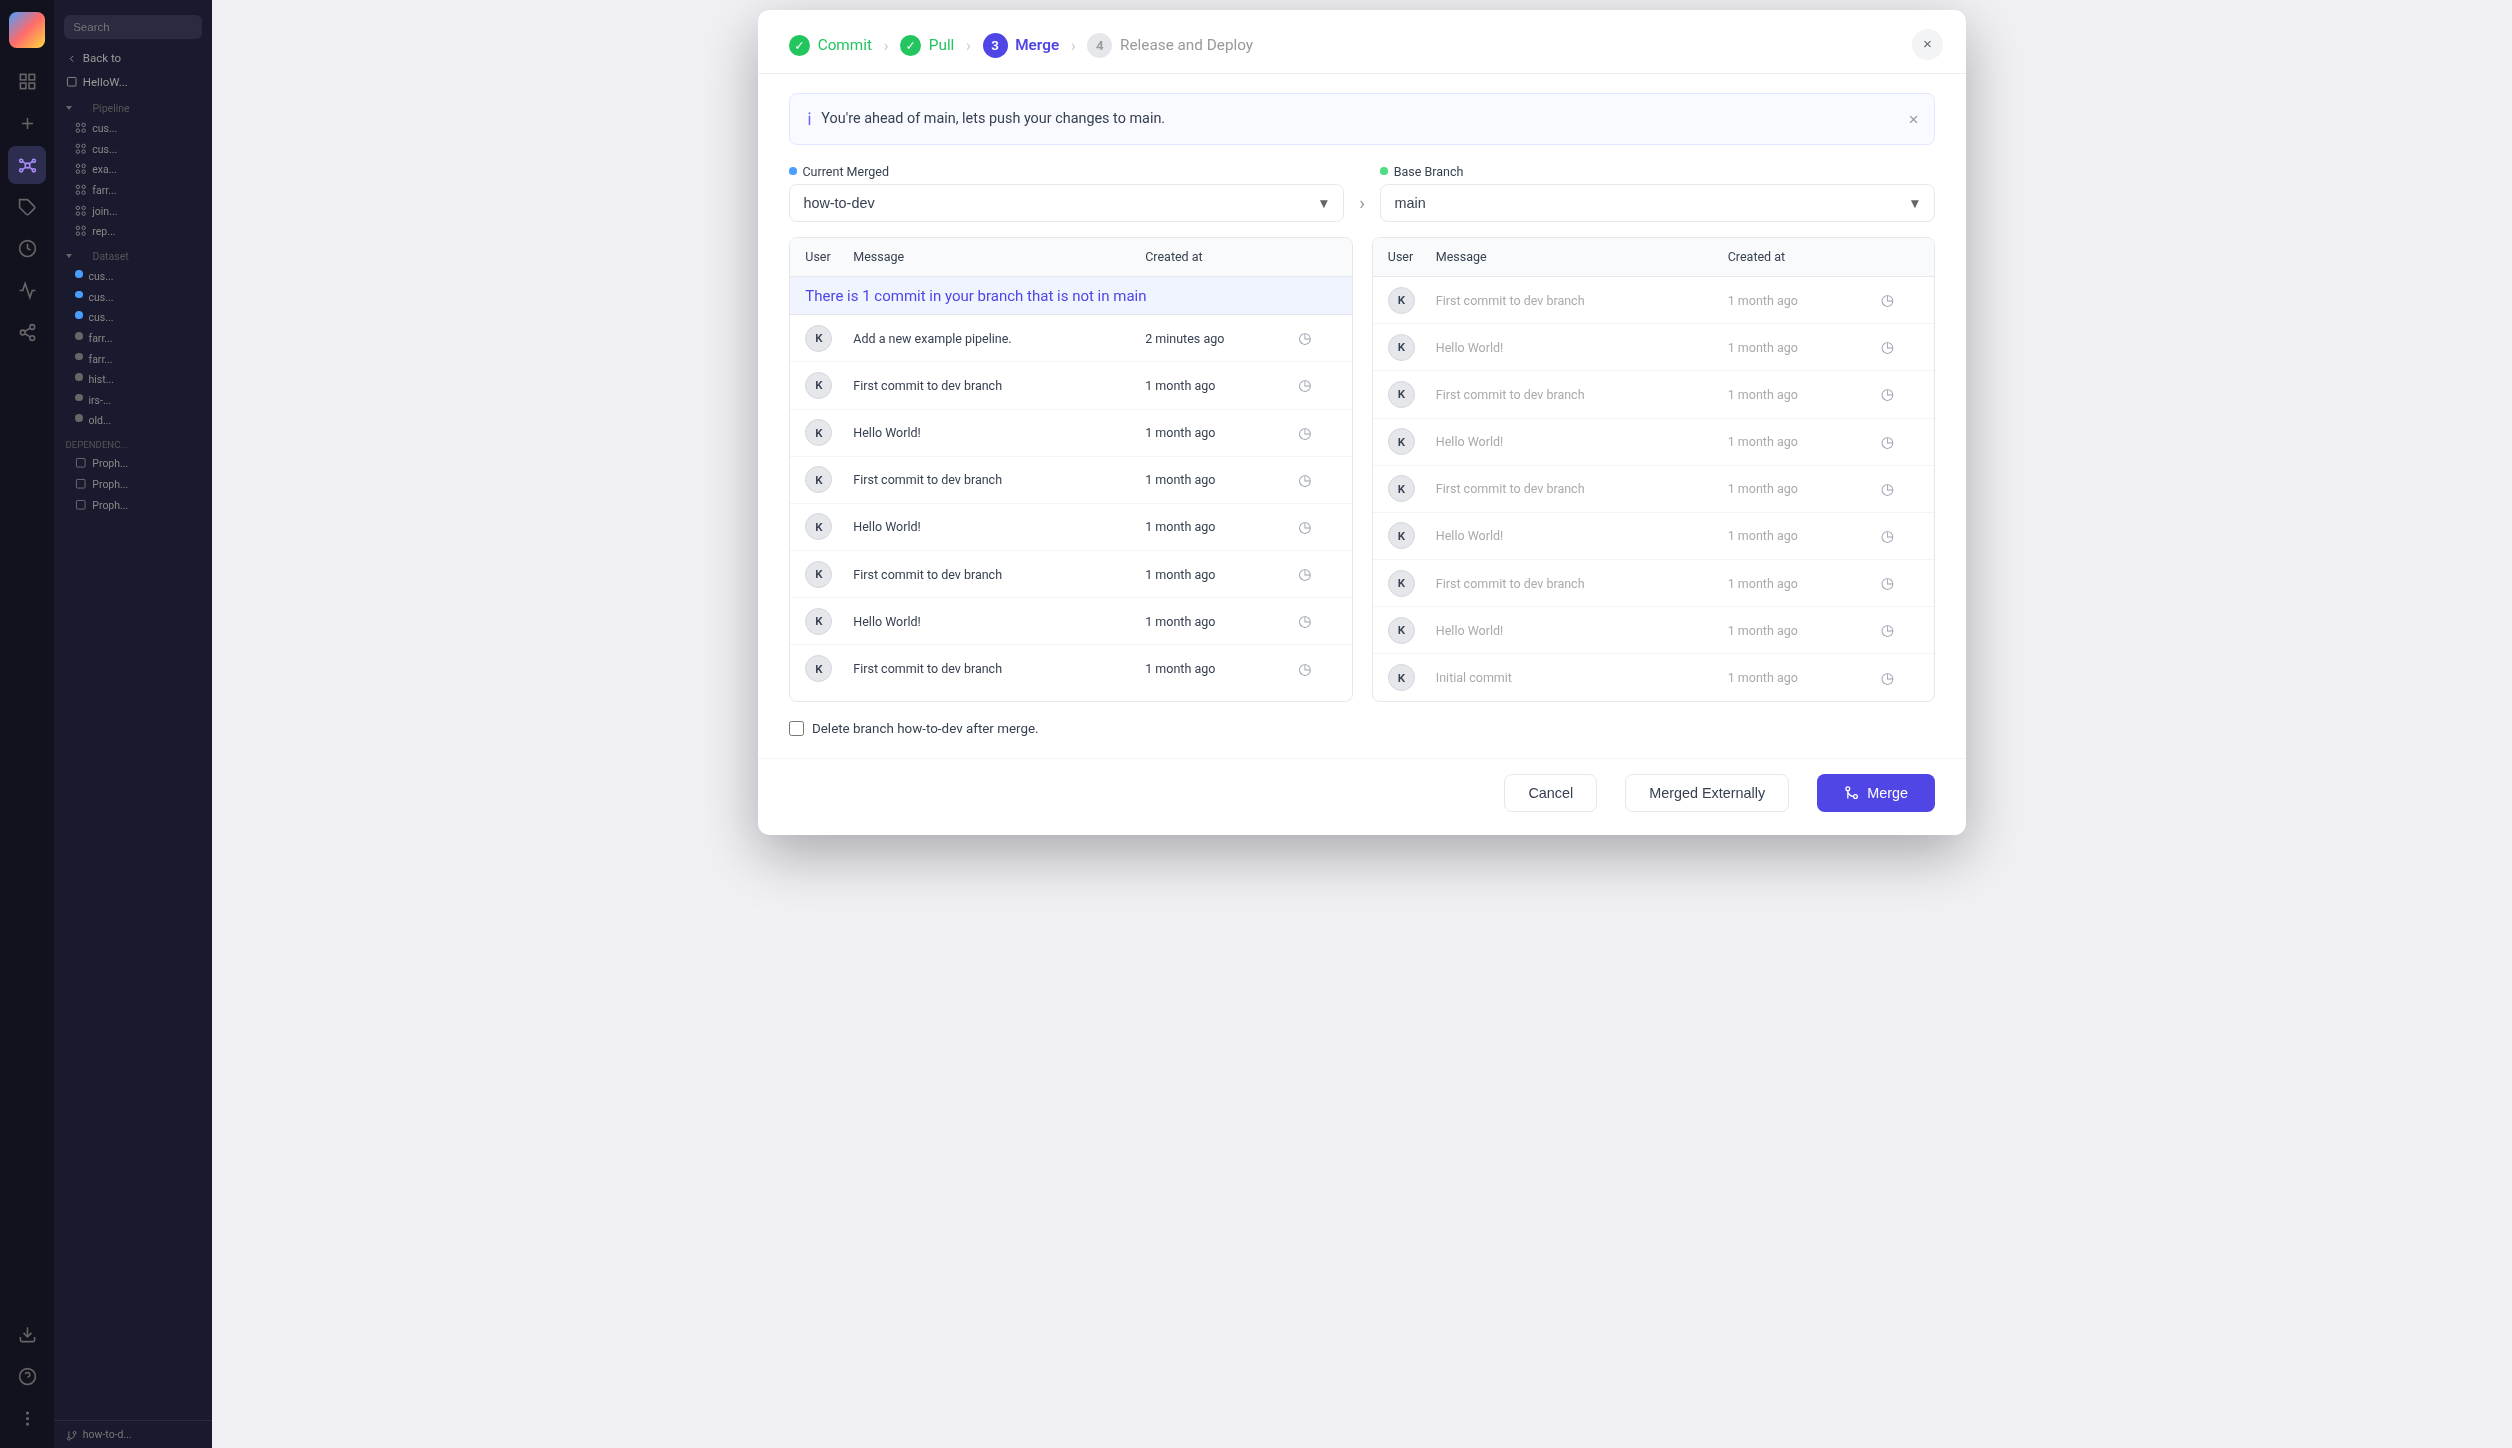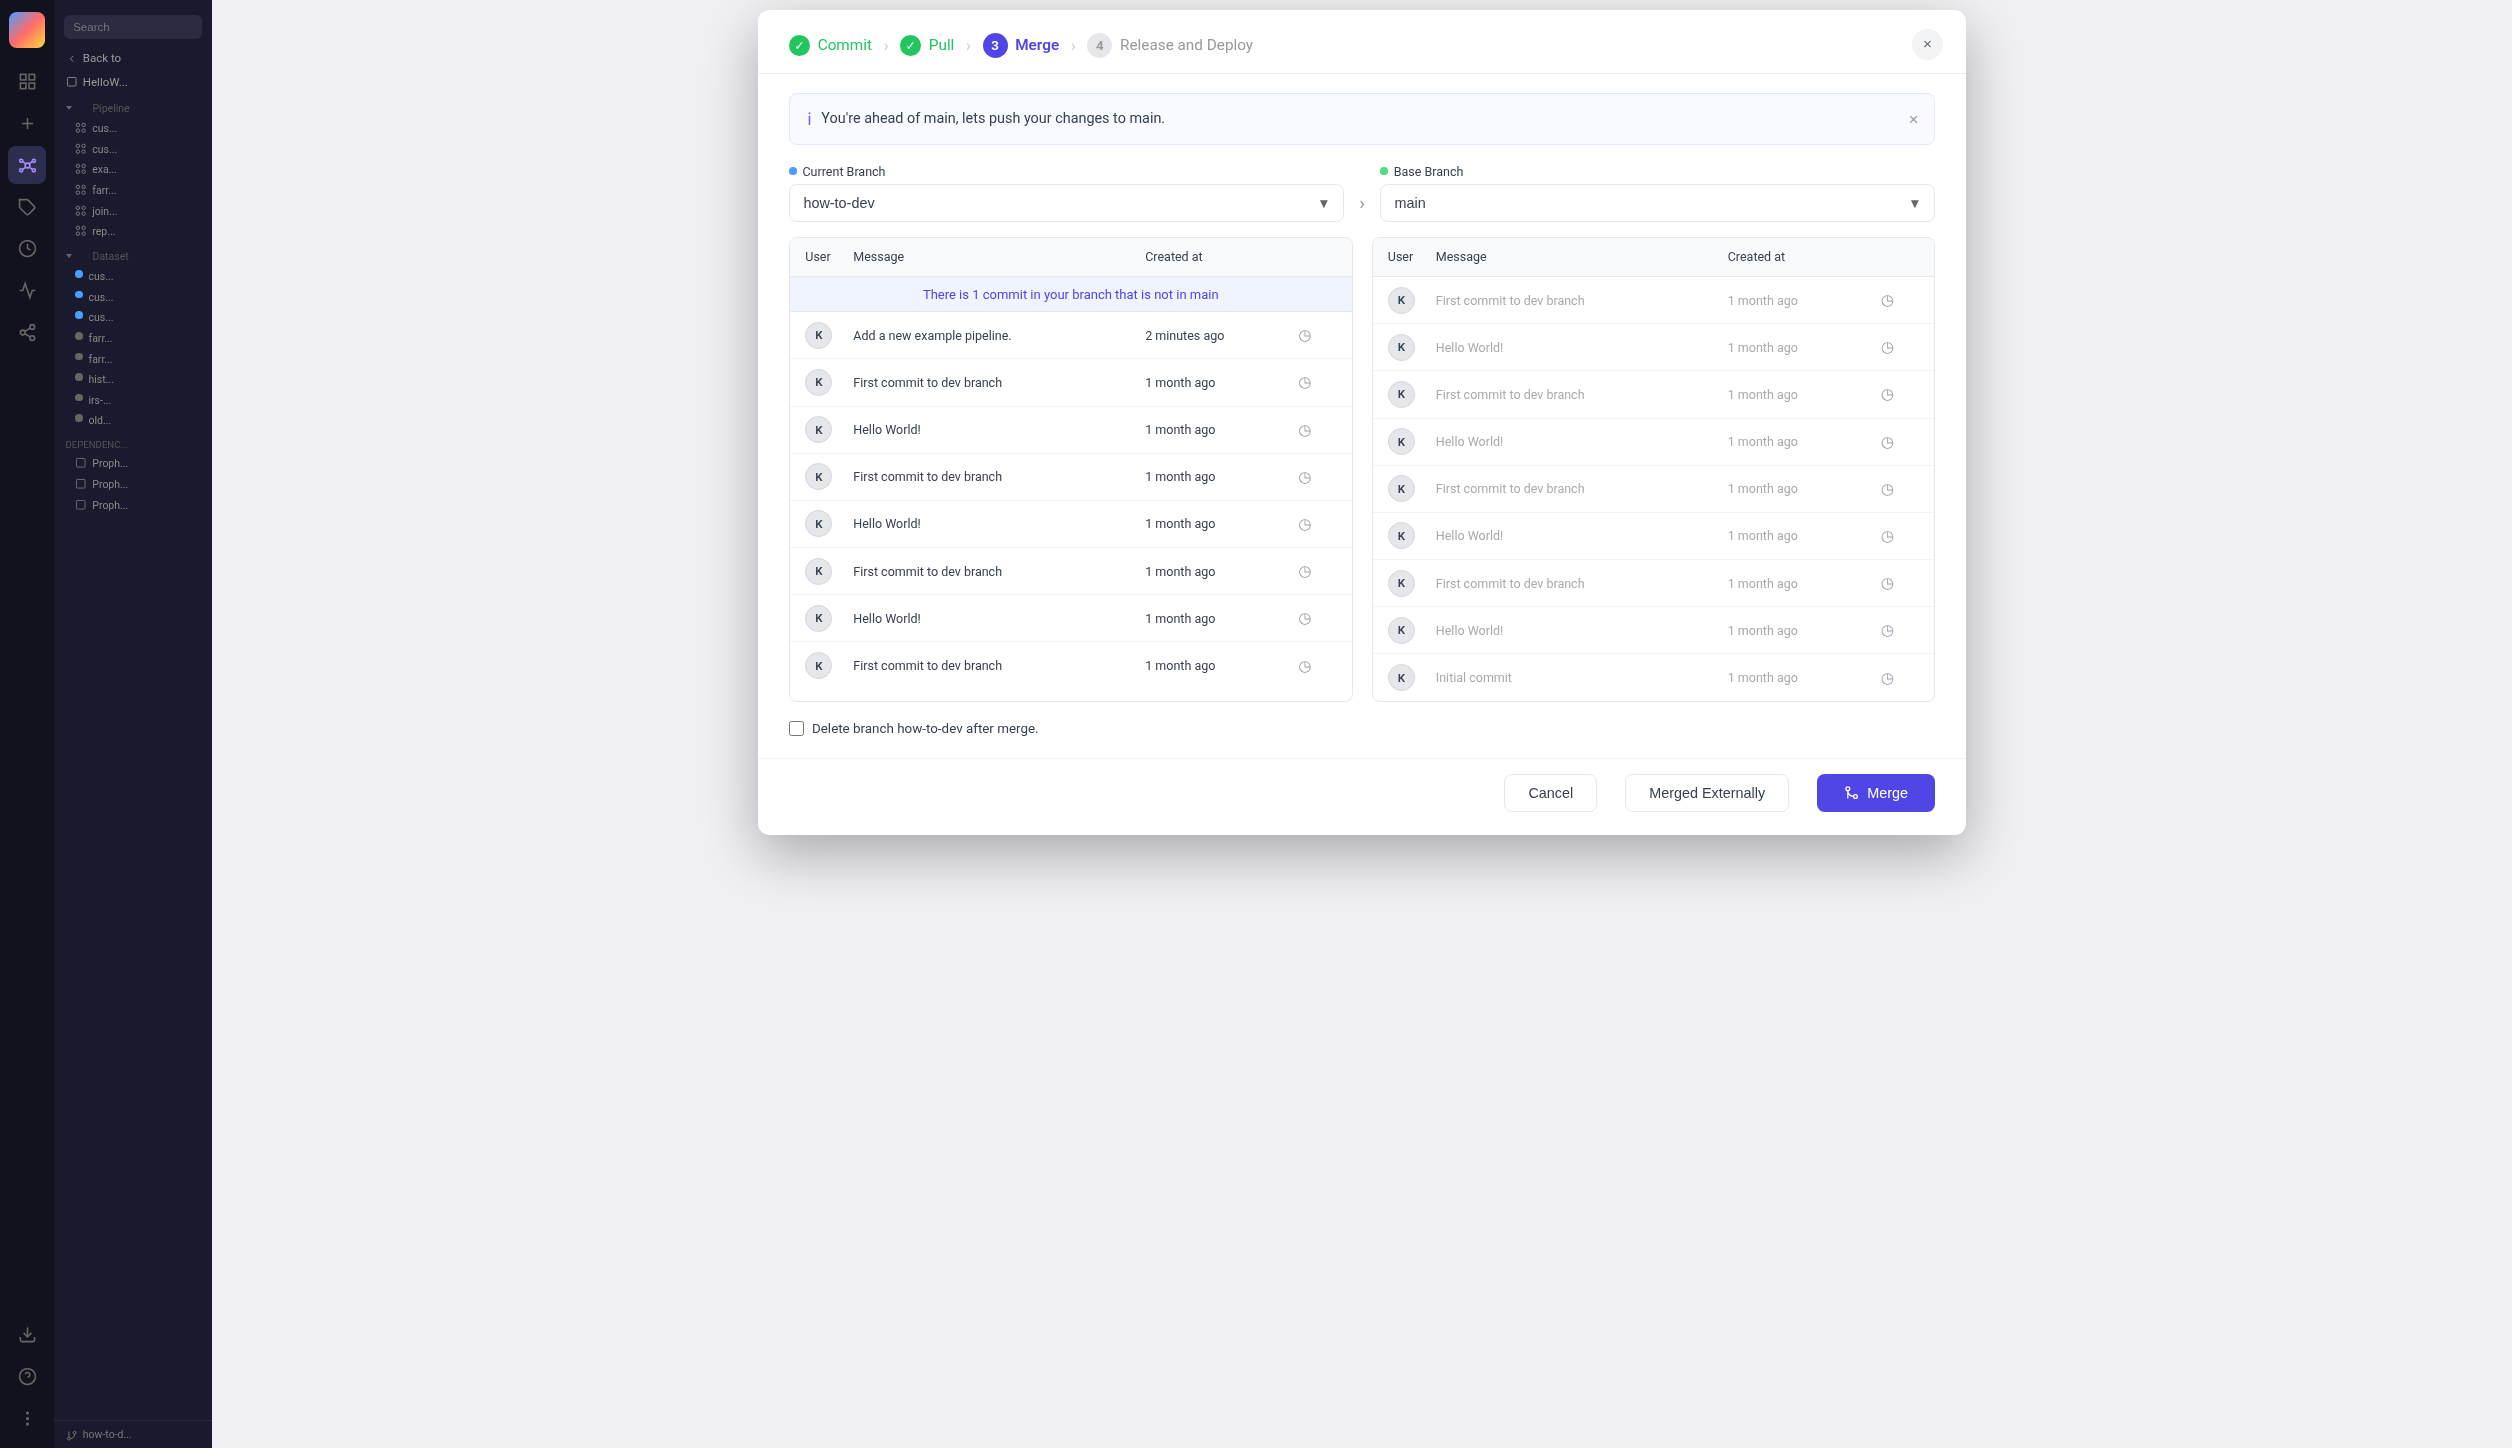--- a/index.html
+++ b/index.html
@@ -252,22 +252,21 @@
       border-bottom: 1px solid #e5e7eb;
       font-size: 12.5px;
       font-weight: 400;
       color: #374151;
     }
 
     .table-info-row {
       padding: 9.6px 15.3px;
       background: #f0f4ff;
       border-bottom: 1px solid #e5e7eb;
-      text-align: center;
-      font-size: 13px;
+      font-size: 15px;
       color: #4f46e5;
     }
 
     .table-row {
       display: grid;
       grid-template-columns: 48px 1fr 153px 38px;
       padding: 9.6px 15.3px;
       border-bottom: 1px solid #f3f4f6;
       align-items: center;
       font-size: 12.5px;
@@ -765,21 +764,21 @@
         <div class="info-banner">
           <span class="info-icon">ℹ</span>
           <span class="info-text">You're ahead of main, lets push your changes to main.</span>
           <button class="info-close">×</button>
         </div>
 
         <div class="branch-row">
           <div class="branch-col">
             <div class="branch-label">
               <div class="dot-blue"></div>
-              <span>Current Branch</span>
+              <span>Current Merged</span>
             </div>
             <div class="branch-select-wrapper">
               <select>
                 <option>how-to-dev</option>
               </select>
               <span class="branch-arrow">▼</span>
             </div>
           </div>
 
           <div class="branch-merge-arrow">›</div>

